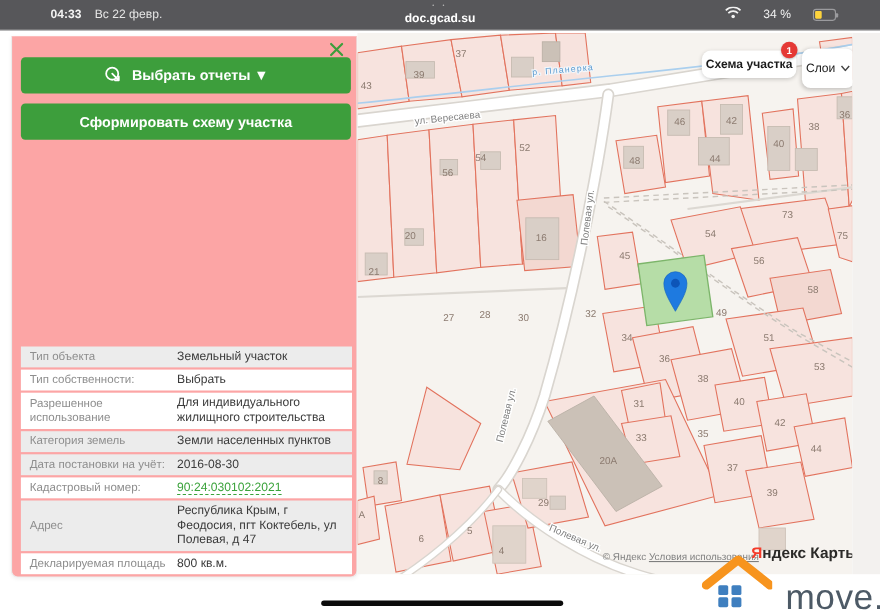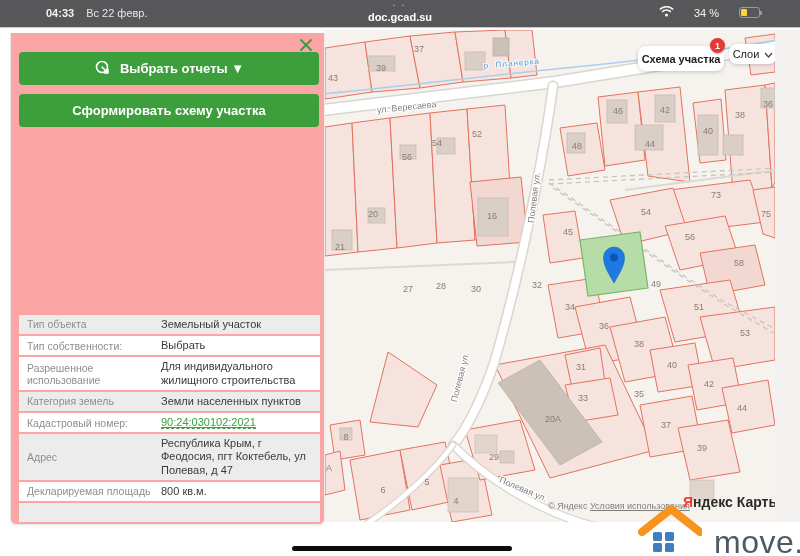--- a/index.html
+++ b/index.html
@@ -24,25 +24,25 @@
            border:1px solid #ececec; border-top:none; border-radius:0 0 6px 6px;
            box-shadow:0 1px 4px rgba(0,0,0,0.06); overflow:hidden; }
   .close-x { position:absolute; top:3px; right:9px; width:18px; height:18px; cursor:pointer; }
   .gbtn { position:absolute; left:8px; width:300px; height:33px; background:#3d9e3c; border-radius:4px;
           color:#fff; font-weight:bold; font-size:13px; display:flex; align-items:center; justify-content:center; gap:9px;
           cursor:pointer; }
   .gbtn1 { top:19px; } .gbtn2 { top:61px; }
   .info-table { position:absolute; left:8px; top:282px; width:301px; font-size:11px; }
   .trow { display:flex; align-items:center; padding:3px 8px; margin-bottom:2px; min-height:19px; }
   .trow.odd { background:#ececec; }
-  .trow.even { background:#fff;align-items:flex-end; }
+  .trow.even { background:#fff; }
   .tlabel { width:128px; flex-shrink:0; color:#8e8e8e; font-size:10.5px; line-height:1.2; }
   .tvalue { flex:1; color:#3a3a3a; font-size:11px; line-height:1.2; padding-left:6px; }
   .tlink { color:#3aa23a; text-decoration:none; }
-  .tlink span { border-bottom:1px dashed #3aa23a; cursor:pointer;text-decoration:underline; }
+  .tlink span { border-bottom:1px dashed #3aa23a; cursor:pointer; }
 
   
   .map-wrap { position:absolute; left:325px; top:30px; width:450px; height:492px; background:#f6f3ef; overflow:hidden; }
   svg.map { position:absolute; left:0; top:0; }
   .parcel { fill:#f7e3de; stroke:#e2735e; stroke-width:1; }
   .parcel-dk { fill:#f3d8d1; stroke:#e2735e; stroke-width:1; }
   .green-parcel { fill:#b6dda7; stroke:#7cb56a; stroke-width:1.2; cursor:pointer; }
   .bld { fill:#d9cfc7; stroke:#c6bbb1; stroke-width:0.8; }
   .bld-dk { fill:#cbc1b7; stroke:#bab0a6; stroke-width:0.8; }
   .bld-bg { fill:#e0d4cb; stroke:#cec2b8; stroke-width:0.8; }
@@ -52,21 +52,21 @@
   .dash { fill:none; stroke:#c9c4bd; stroke-width:1.3; stroke-dasharray:5 4; }
   .river { fill:none; stroke:#aacfee; stroke-width:1.5; }
   .plabel { font-size:9px; fill:#8c7b70; text-anchor:middle; font-family:"Liberation Sans",sans-serif; }
   .slabel { font-size:9px; fill:#7f7f7f; text-anchor:middle; font-family:"Liberation Sans",sans-serif;
             paint-order:stroke; stroke:#ffffff; stroke-width:2.5px; }
   .rlabel { font-size:8px; fill:#5f9ccf; letter-spacing:1px; text-anchor:middle; font-family:"Liberation Sans",sans-serif;
             paint-order:stroke; stroke:#f2f7fc; stroke-width:2px; }
   .map-btn { position:absolute; background:#fff; border-radius:8px; box-shadow:0 1px 4px rgba(0,0,0,0.2);
              font-size:11px; color:#1b1b1b; display:flex; align-items:center; justify-content:center; cursor:pointer; }
   .btn-scheme { left:313px; top:16px; width:86px; height:25px; font-weight:bold; }
-  .btn-layers { left:404px; top:14px; width:48px; height:20px; gap:5px; }
+  .btn-layers { left:404px; top:14px; width:48px; height:36px; gap:5px; }
   .badge { position:absolute; left:385px; top:8px; width:15px; height:15px; border-radius:50%; background:#e53935;
            color:#fff; font-size:9px; font-weight:bold; display:flex; align-items:center; justify-content:center;
            box-shadow:0 1px 2px rgba(0,0,0,0.25); }
   .attribution { position:absolute; left:223px; top:471px; font-size:9px; color:#7f7f7f; white-space:nowrap; }
   .attribution .terms { text-decoration:underline; cursor:pointer; color:#7f7f7f; }
   .ylogo { position:absolute; left:358px; top:464px; font-size:14px; font-weight:bold; color:#2b2a28; white-space:nowrap; cursor:pointer; }
   .ylogo .ya { color:#f43b2a; }
 
   .right-strip { position:absolute; left:775px; top:30px; width:25px; height:492px; background:#f3f1ef; }
 
@@ -131,20 +131,24 @@
           <div class="tlabel">Тип собственности:</div>
           <div class="tvalue">Выбрать</div>
         </div>
         <div class="trow even">
           <div class="tlabel">Разрешенное использование</div>
           <div class="tvalue">Для индивидуального жилищного строительства</div>
         </div>
         <div class="trow odd">
           <div class="tlabel">Категория земель</div>
           <div class="tvalue">Земли населенных пунктов</div>
+        </div>
+        <div class="trow odd">
+          <div class="tlabel">Дата постановки на учёт:</div>
+          <div class="tvalue">2016-08-30</div>
         </div>
         <div class="trow even">
           <div class="tlabel">Кадастровый номер:</div>
           <div class="tvalue tlink"><span>90:24:030102:2021</span></div>
         </div>
         <div class="trow odd">
           <div class="tlabel">Адрес</div>
           <div class="tvalue">Республика Крым, г Феодосия, пгт Коктебель, ул Полевая, д 47</div>
         </div>
         <div class="trow even">

